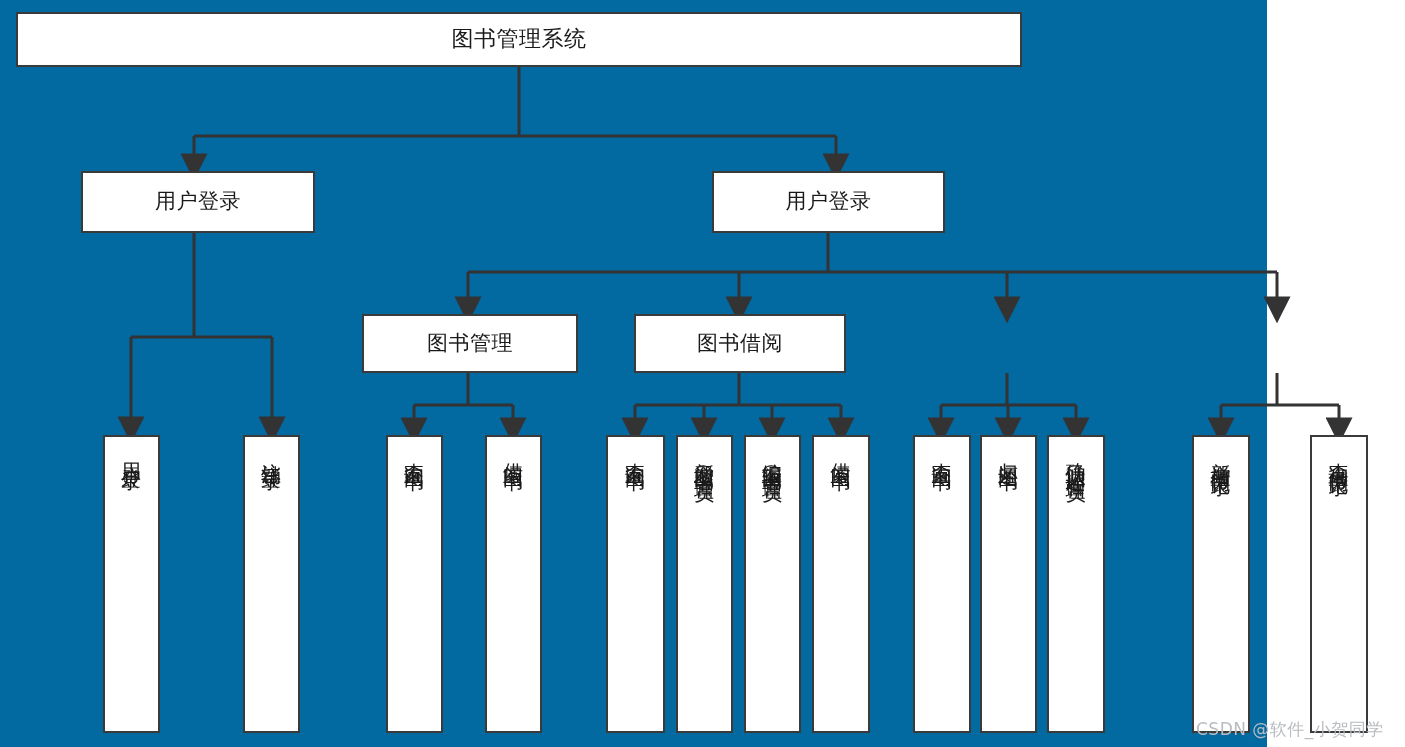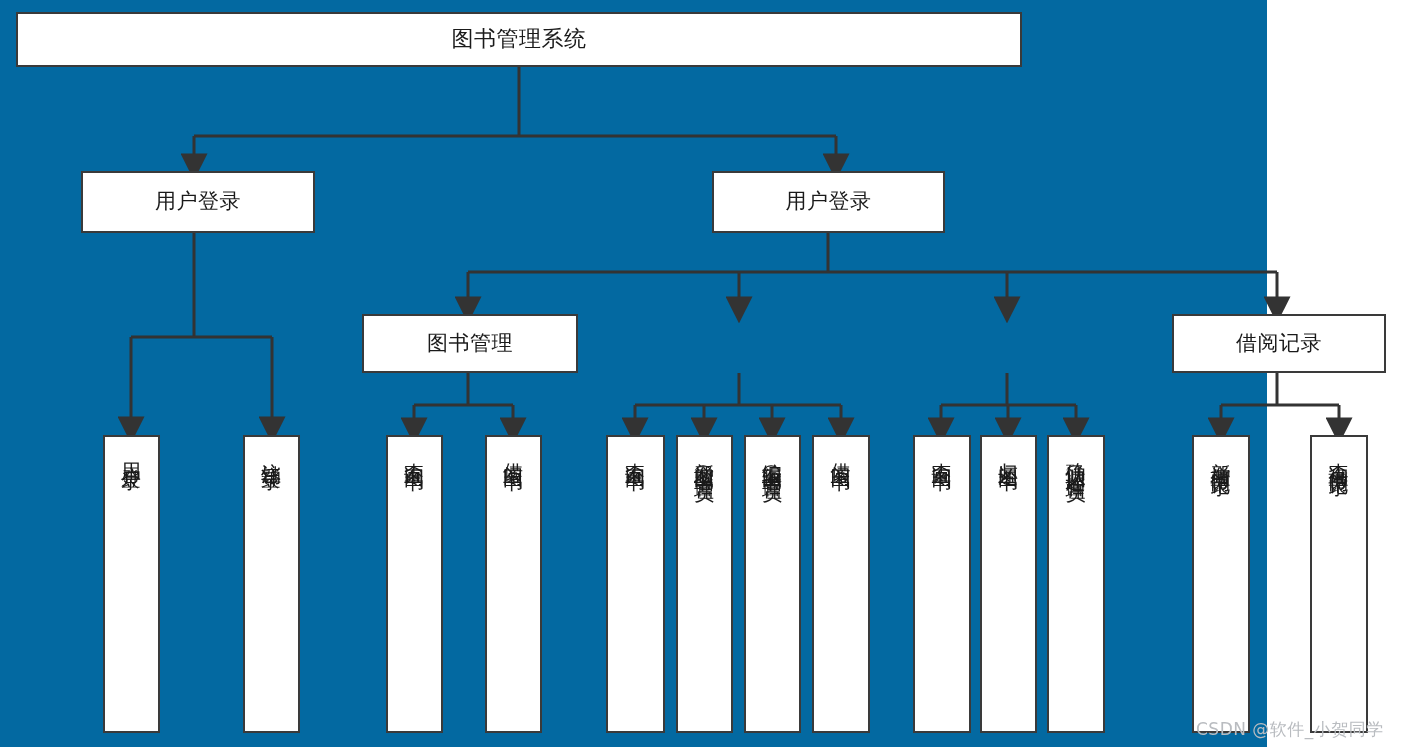--- a/index.html
+++ b/index.html
@@ -128,22 +128,22 @@
   <div class="node-box horiz" style="left:81px; top:171px; width:234px; height:62px;">
     <span class="node-label">用户登录</span>
   </div>
   <div class="node-box horiz" style="left:712px; top:171px; width:233px; height:62px;">
     <span class="node-label">用户登录</span>
   </div>
 
   <div class="node-box horiz" style="left:362px; top:314px; width:216px; height:59px;">
     <span class="node-label">图书管理</span>
   </div>
-  <div class="node-box horiz" style="left:1172px; top:314px; width:214px; height:59px;">
-    <span class="node-label">借阅记录</span>
+  <div class="node-box horiz" style="left:634px; top:314px; width:212px; height:59px;">
+    <span class="node-label">图书借阅</span>
   </div>
 
   <div class="node-box vert" style="left:103px; top:435px; width:57px; height:298px;">
     <span class="node-label">用户登录</span>
   </div>
   <div class="node-box vert" style="left:243px; top:435px; width:57px; height:298px;">
     <span class="node-label">注销登录</span>
   </div>
 
   <div class="node-box vert" style="left:386px; top:435px; width:57px; height:298px;">

